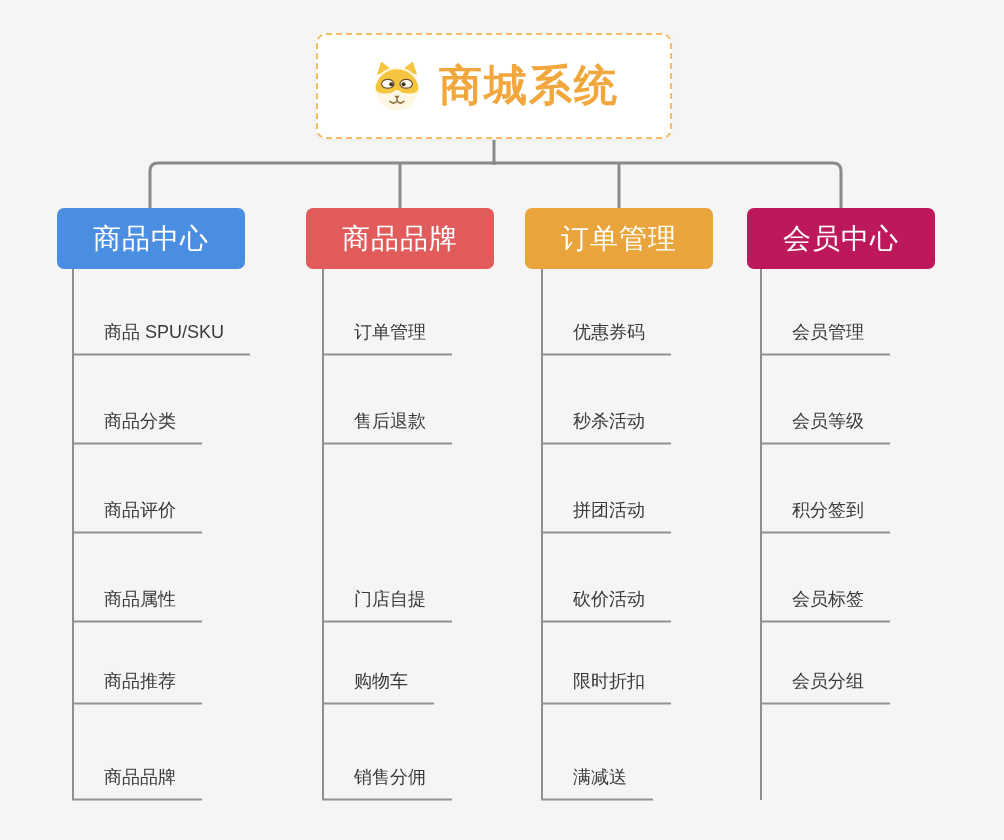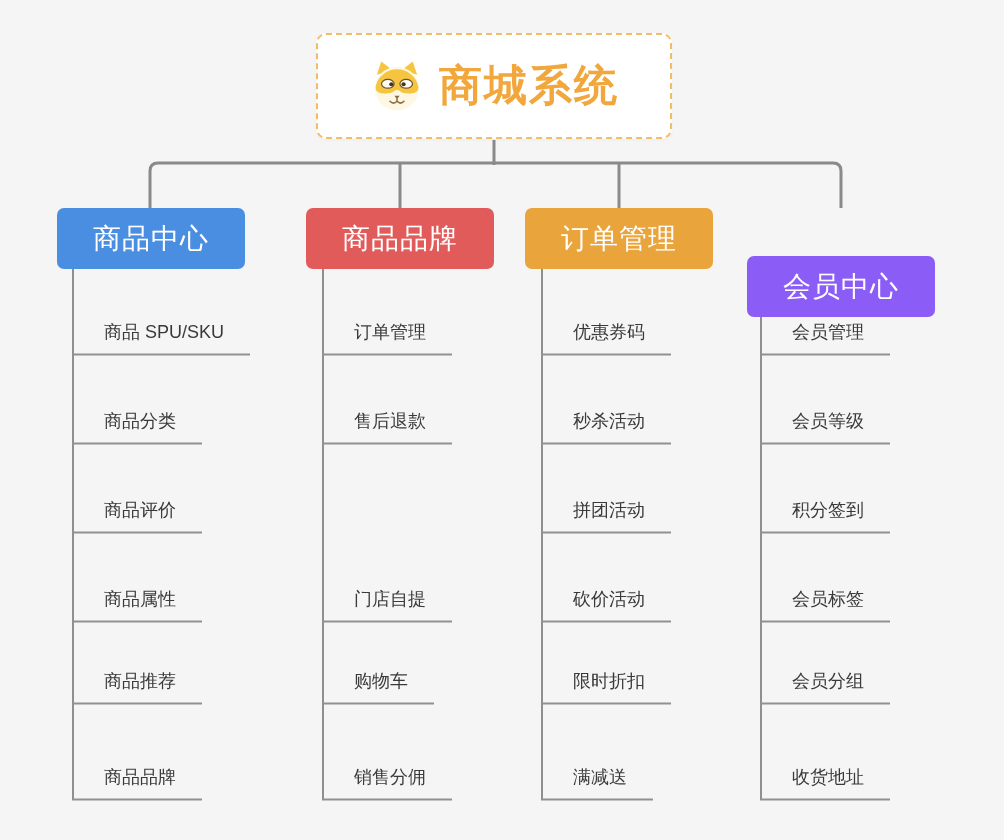--- a/index.html
+++ b/index.html
@@ -61,21 +61,21 @@
     color: #ffffff;
     font-size: 28px;
     font-weight: 500;
     letter-spacing: 1px;
     white-space: nowrap;
     text-align: right;
   }
   .b0 { left: 57px;  background: #4a8ee2; }
   .b1 { left: 306px; background: #e25b5b; }
   .b2 { left: 525px; background: #eaa43c; }
-  .b3 { left: 747px; background: #8b5cf6; margin-top: 48px; }
+  .b3 { left: 747px; background: #be185d; }
   
   .leaf {
     position: absolute;
     transform: translateY(-100%);
     font-size: 18px;
     line-height: 1.25;
     color: #3a3a3a;
     padding: 0 26px 10px 32px;
     border-bottom: 2px solid #919191;
     white-space: nowrap;
@@ -149,15 +149,14 @@
   <div class="leaf c2 r2">拼团活动</div>
   <div class="leaf c2 r3">砍价活动</div>
   <div class="leaf c2 r4">限时折扣</div>
   <div class="leaf c2 r5">满减送</div>
 
   <div class="leaf c3 r0">会员管理</div>
   <div class="leaf c3 r1">会员等级</div>
   <div class="leaf c3 r2">积分签到</div>
   <div class="leaf c3 r3">会员标签</div>
   <div class="leaf c3 r4">会员分组</div>
-  <div class="leaf c3 r5">收货地址</div>
 
 </div>
 
 </body></html>

